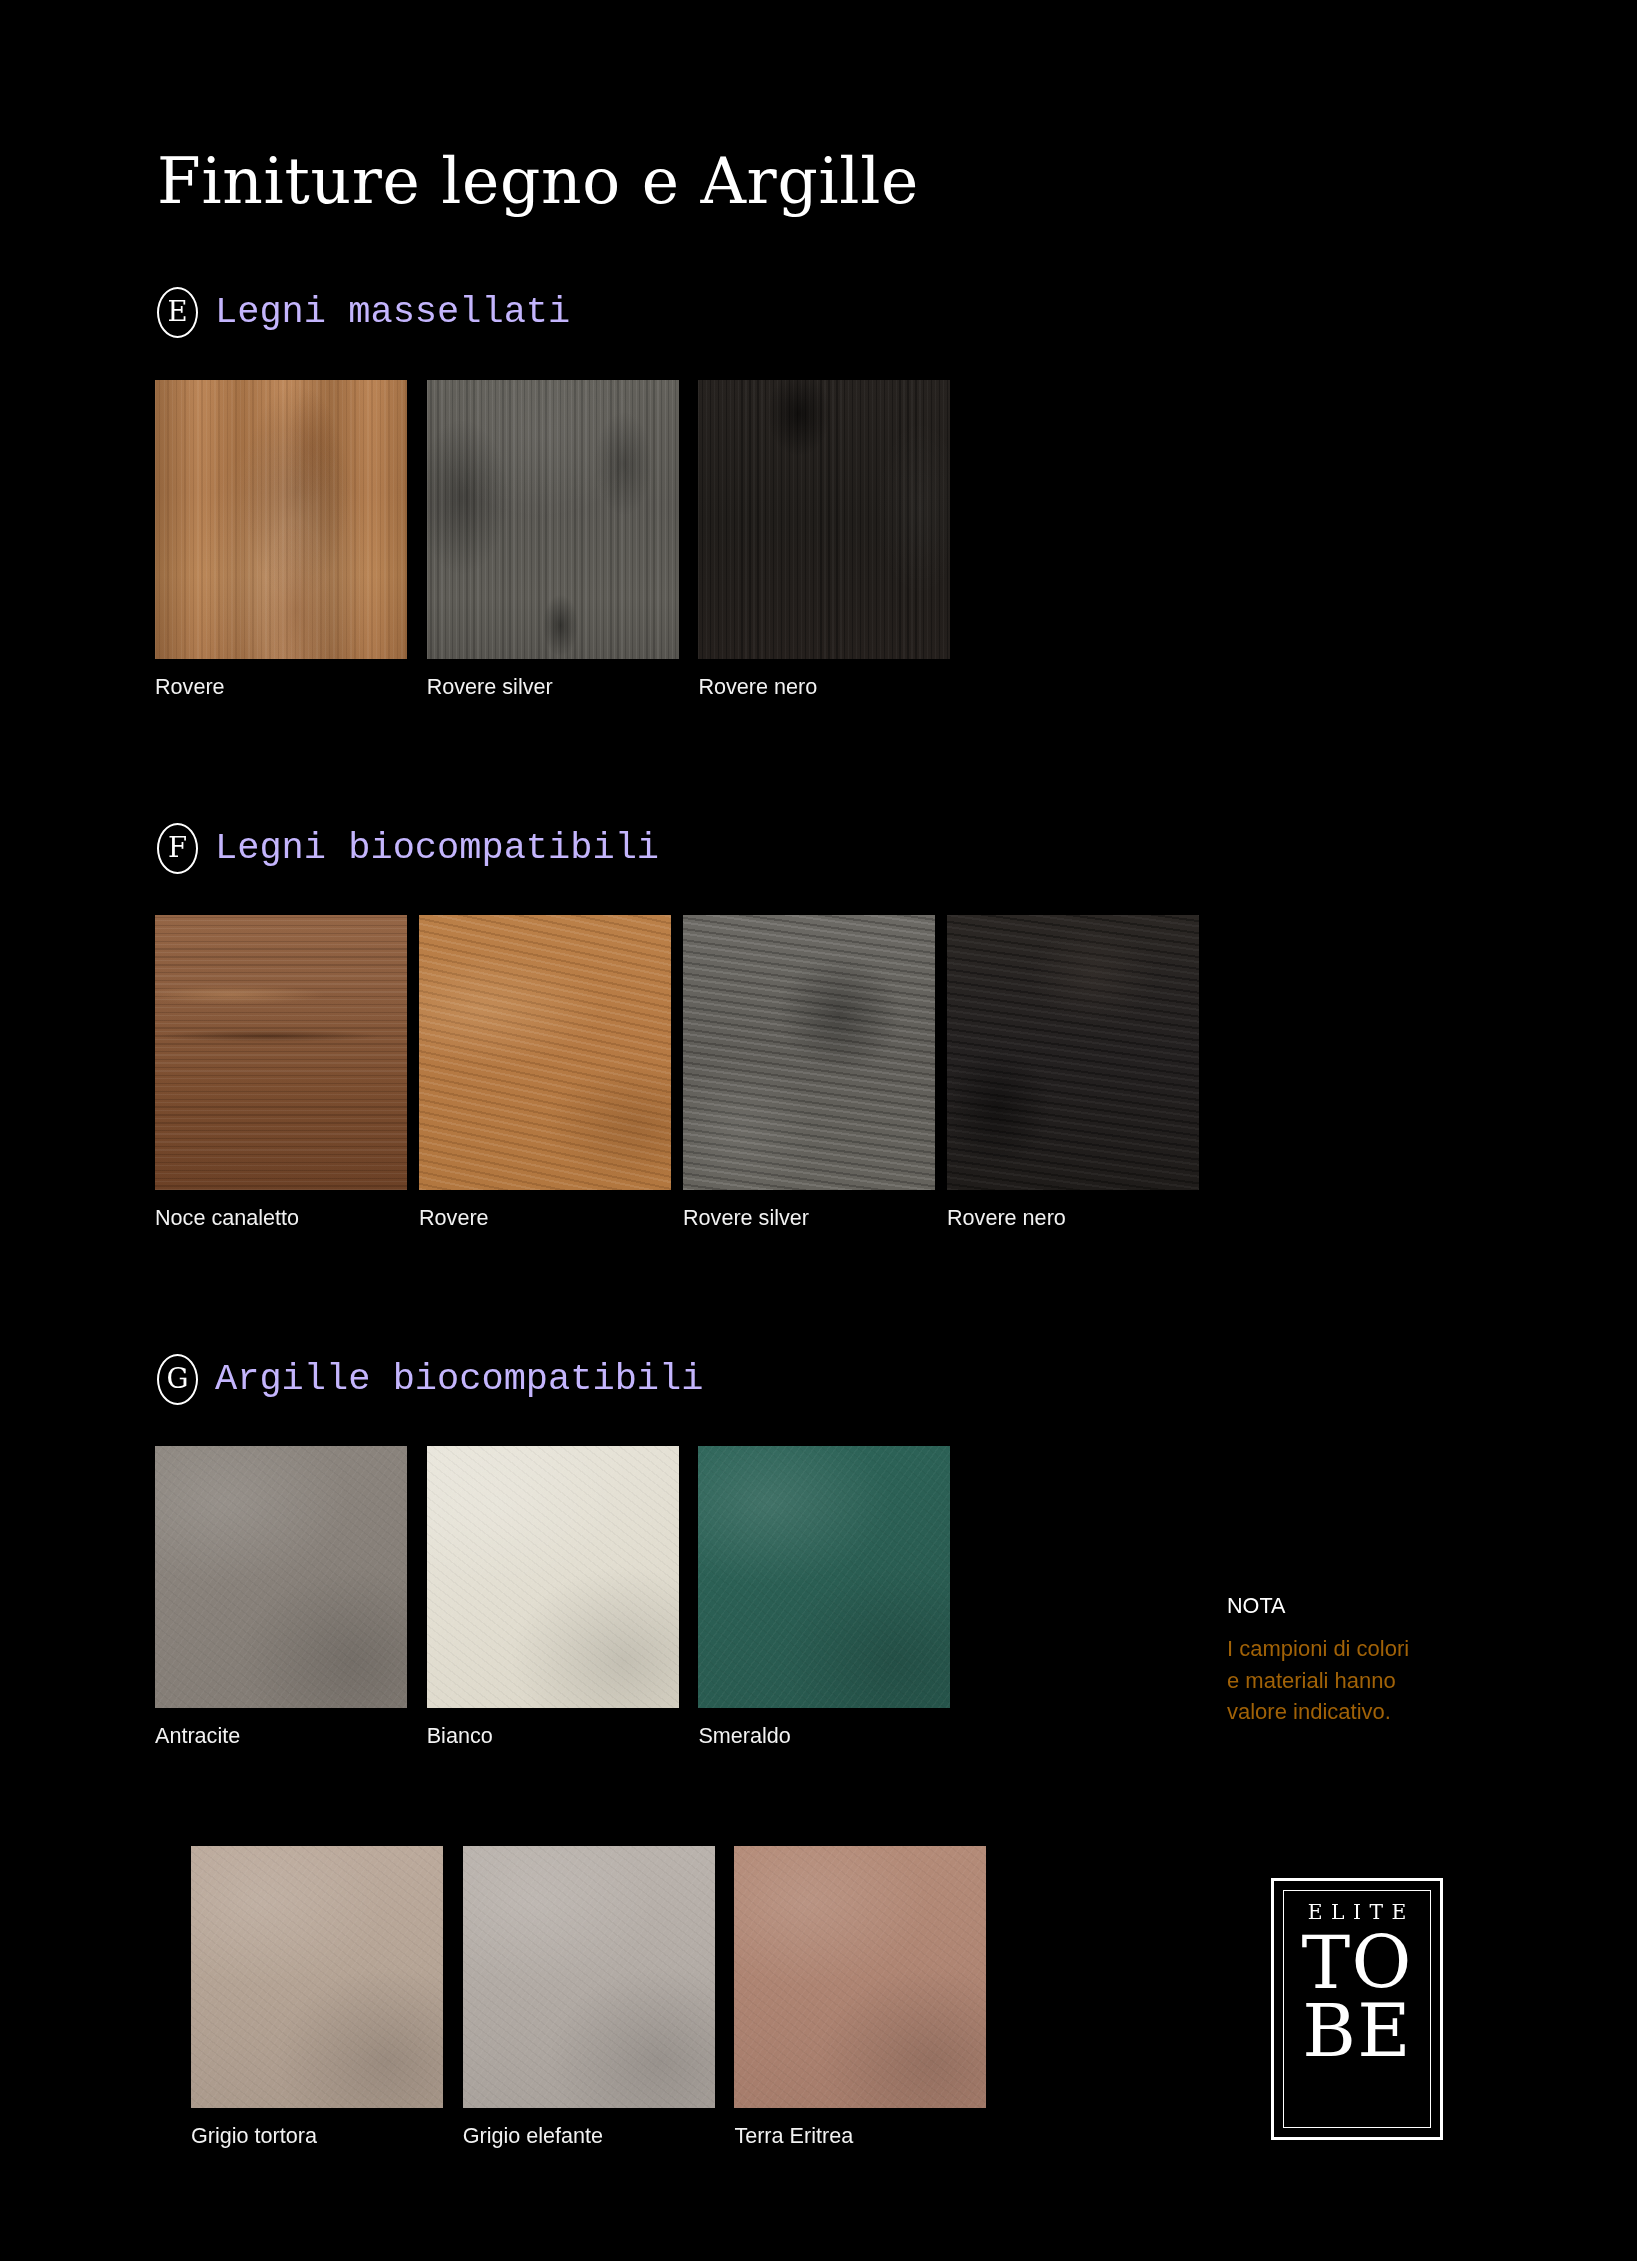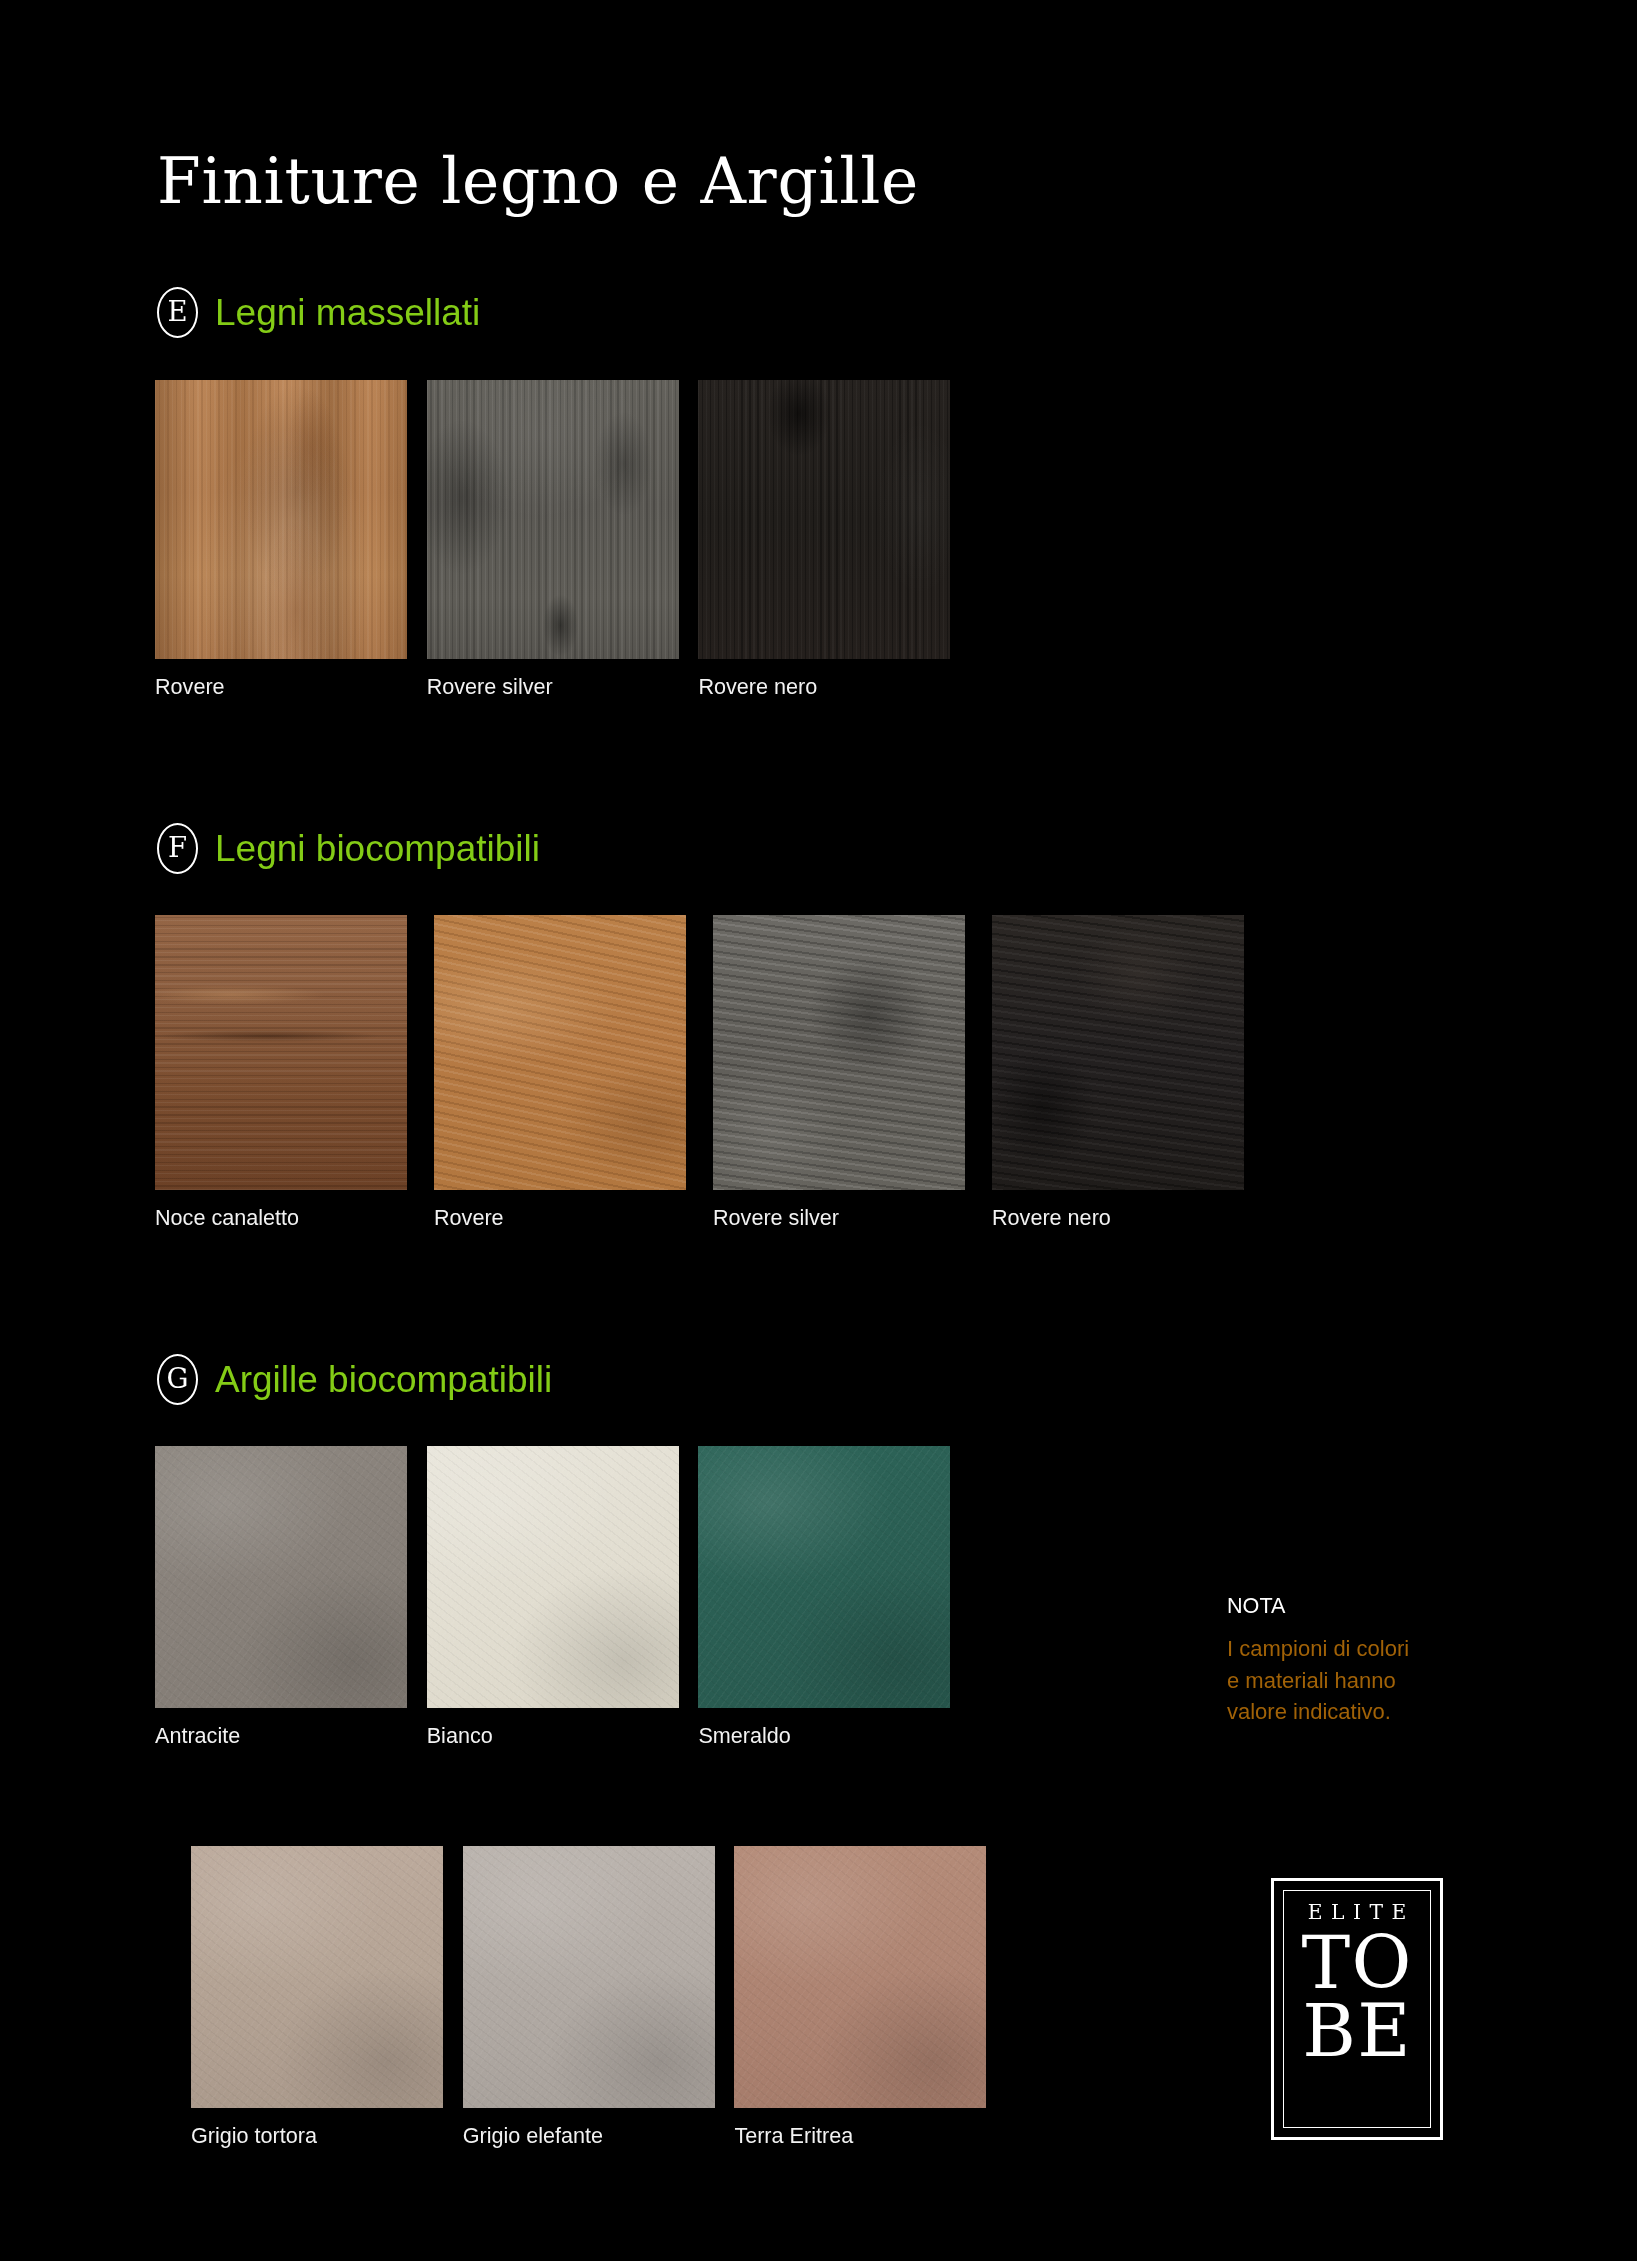--- a/index.html
+++ b/index.html
@@ -60,24 +60,24 @@
     align-items: center;
     justify-content: center;
     font-family: "DejaVu Serif", "Liberation Serif", serif;
     font-size: 27.5px;
     line-height: 1;
     color: #ffffff;
     box-sizing: border-box;
     flex: none;
   }
   .section-title {
-    font-family: Liberation Sans, sans-serif;
+    font-family: Liberation Mono, monospace;
     font-size: 37px;
     line-height: 1;
-    color: #84cc16;
+    color: #c4b5fd;
     white-space: nowrap;
   }
 
   
   .swatch-row {
     position: absolute;
     left: 155px;
     display: flex;
     align-items: flex-start;
   }
@@ -99,21 +99,21 @@
     font-size: 21.6px;
     line-height: 1.2;
     color: #f2f2f2;
     white-space: nowrap;
   }
 
   
   #row-E { top: 98px; gap: 19.7px; }
   #row-E .swatch { width: 252px; height: 279px; }
   
-  #row-F { top: 97px; gap: 27px; }
+  #row-F { top: 97px; gap: 12px; }
   #row-F .swatch { width: 252px; height: 275px; }
   
   #row-G1 { top: 97px; gap: 19.7px; }
   #row-G1 .swatch { width: 252px; height: 262px; }
   
   #row-G2 { top: 497px; gap: 19.7px; padding-left: 36px; }
   #row-G2 .swatch { width: 252px; height: 262px; }
 
   
   .tex { position: relative; overflow: hidden; }

